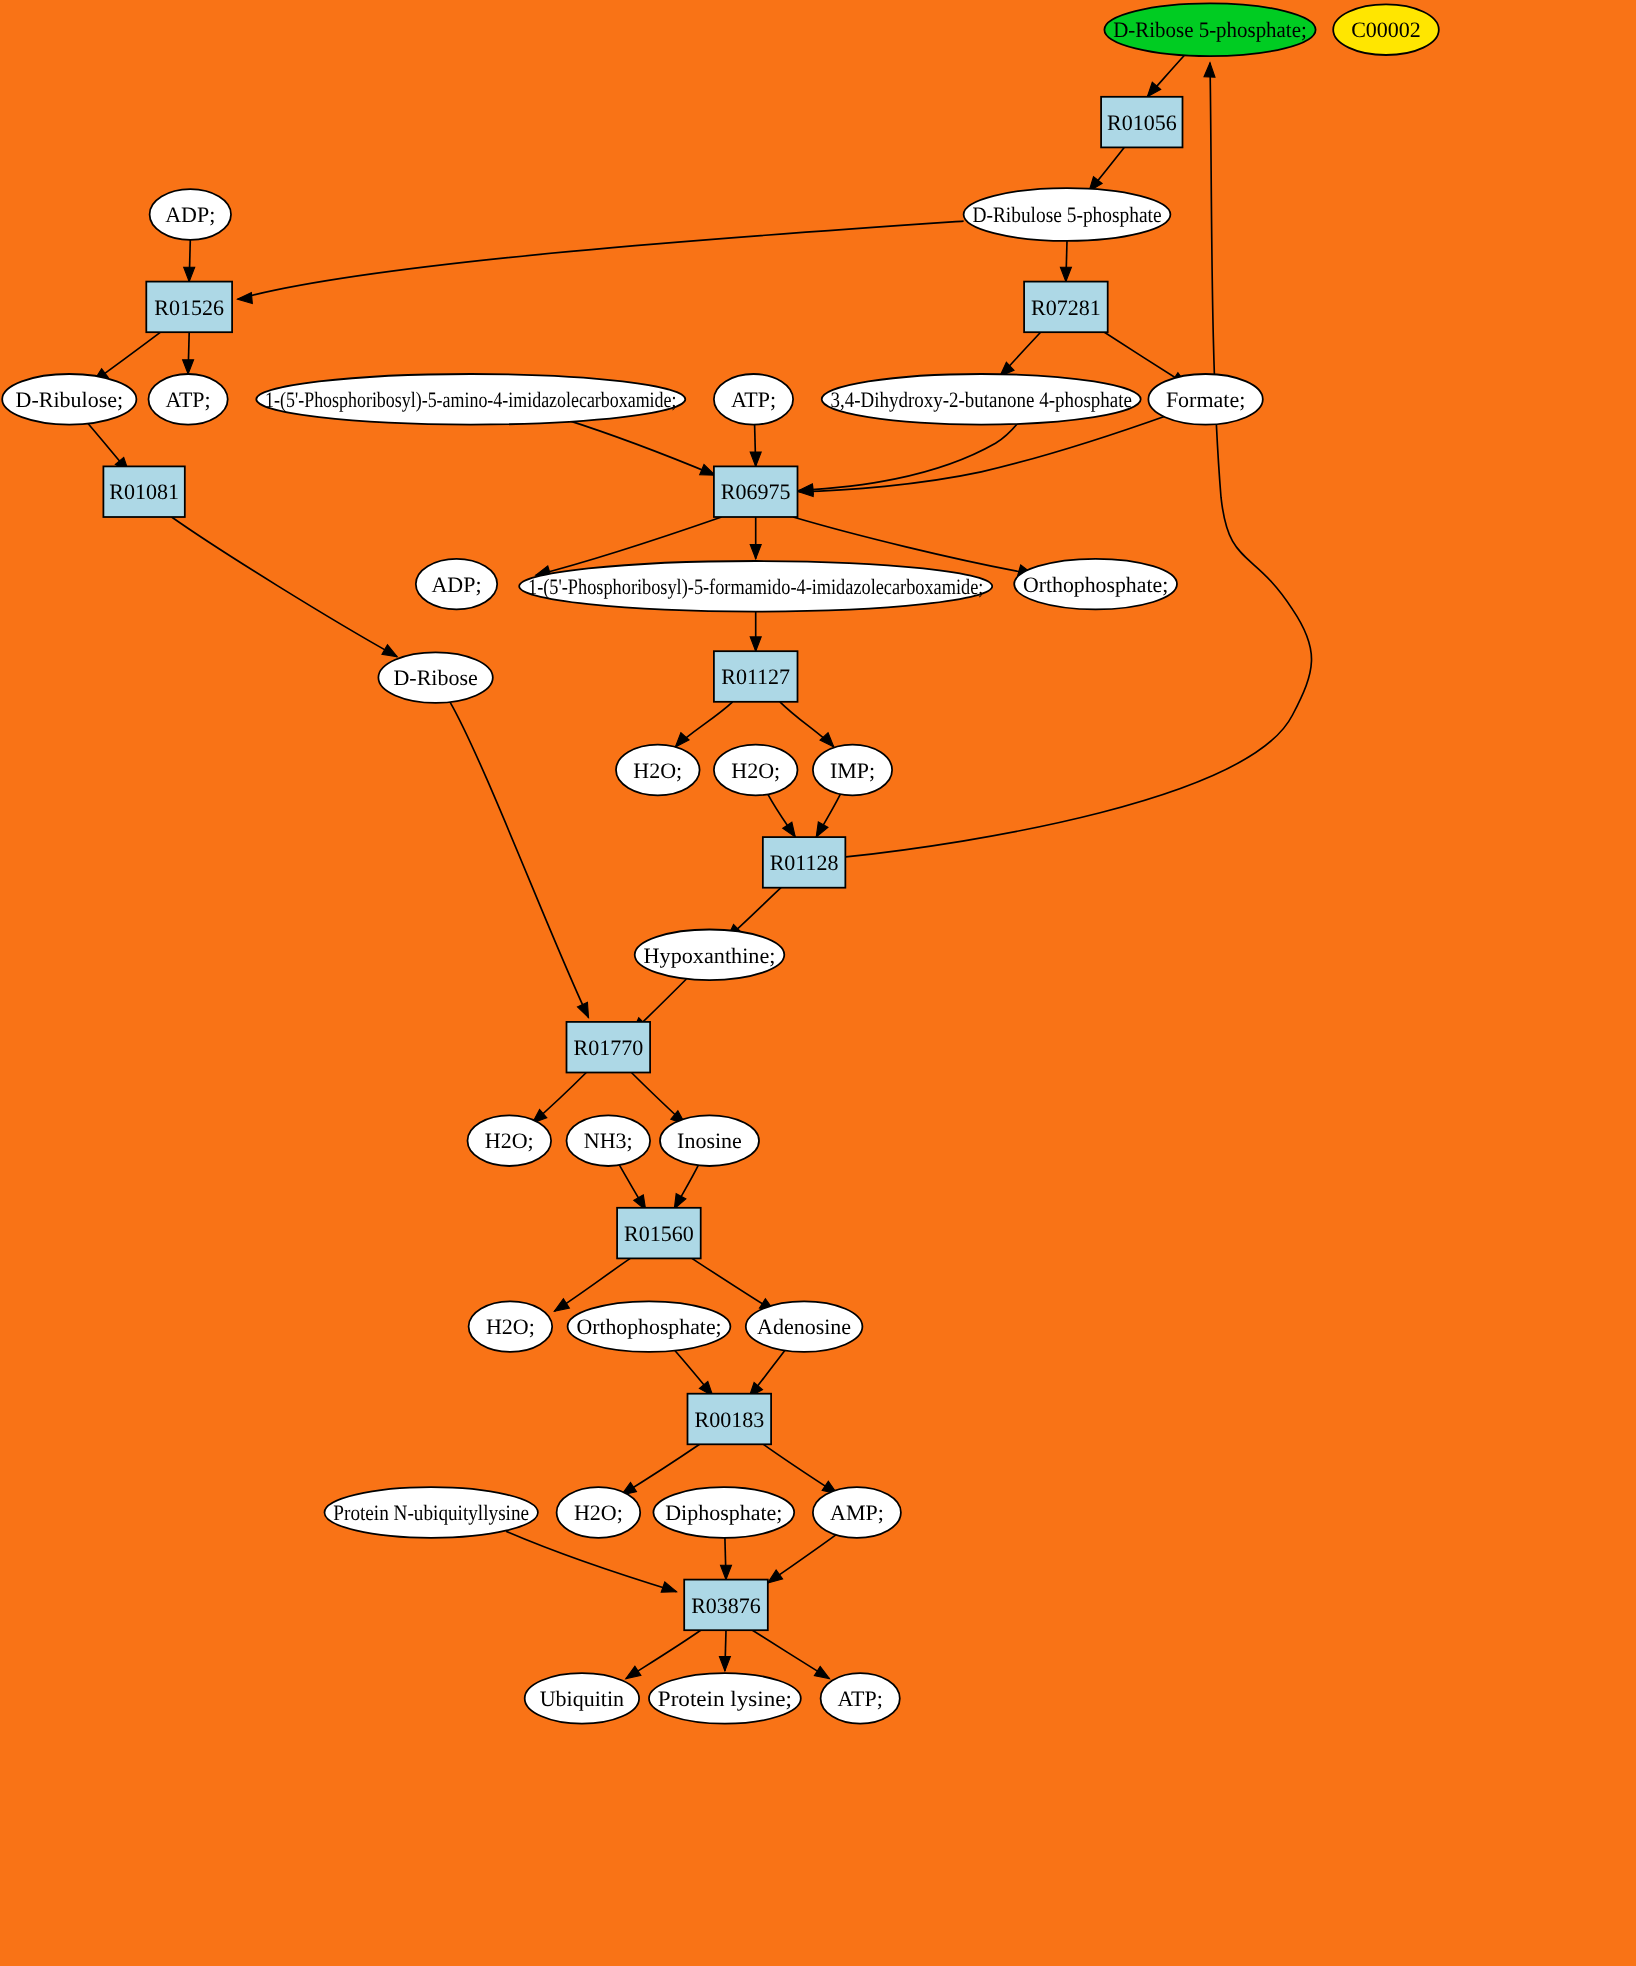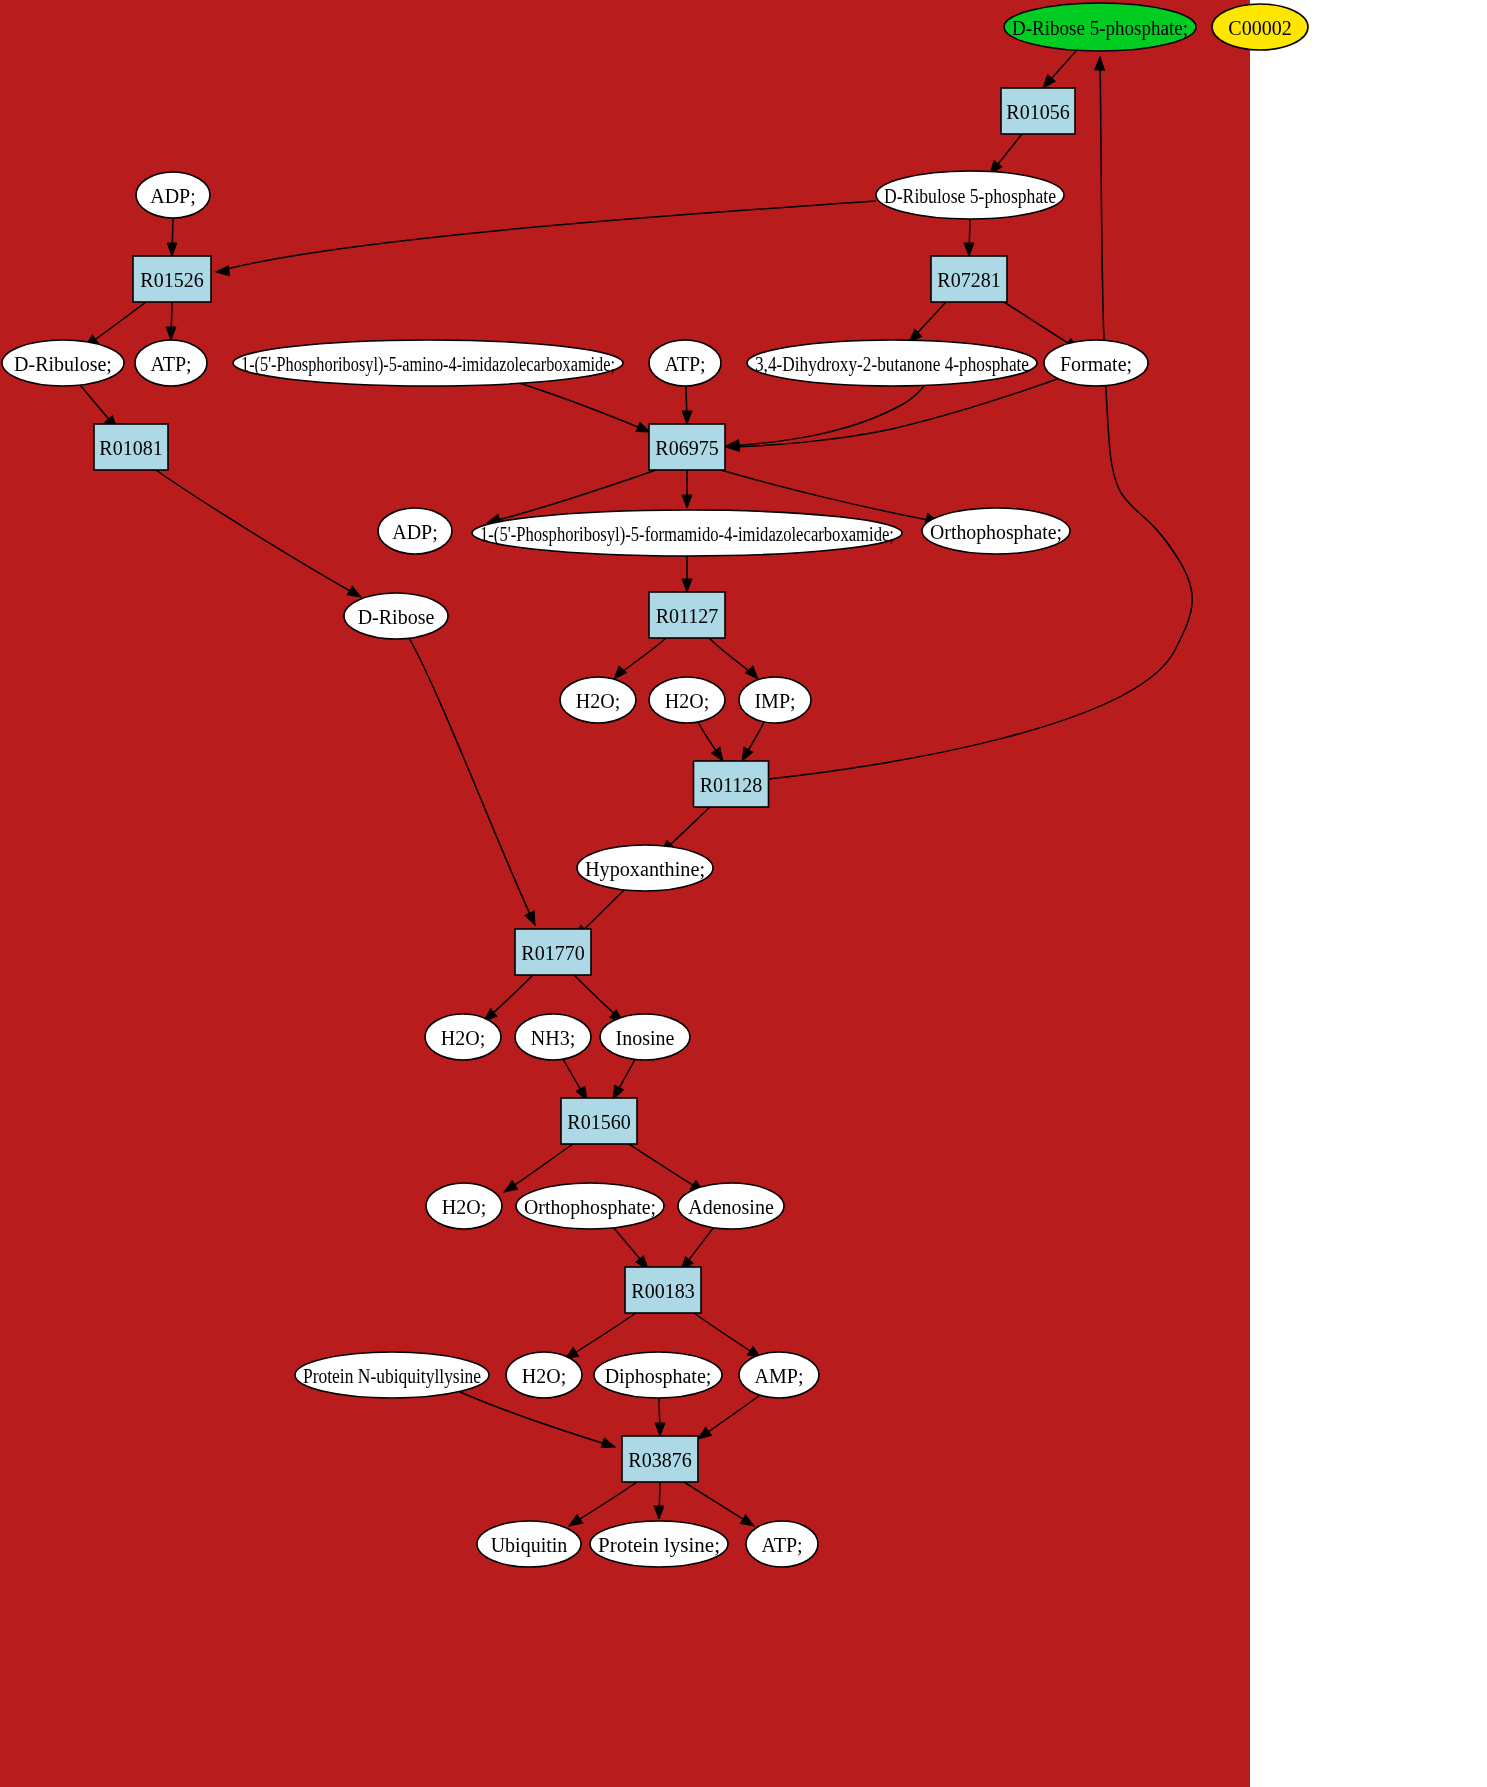--- a/index.html
+++ b/index.html
@@ -2,23 +2,23 @@
 <html><head>
 <meta charset="utf-8">
 <style>
   html, body {
     margin: 0;
     padding: 0;
     background: #ffffff;
   }
   #canvas {
     position: relative;
-    width: 1250px;
+    width: 1487px;
     height: 1787px;
-    background: #b91c1c;
+    background: #f97316;
     font-family: "Liberation Serif", "DejaVu Serif", serif;
   }
   svg.graph {
     position: absolute;
     top: 0;
     left: 0;
     width: 1487px;
     height: 1787px;
   }
   .node-ellipse {

